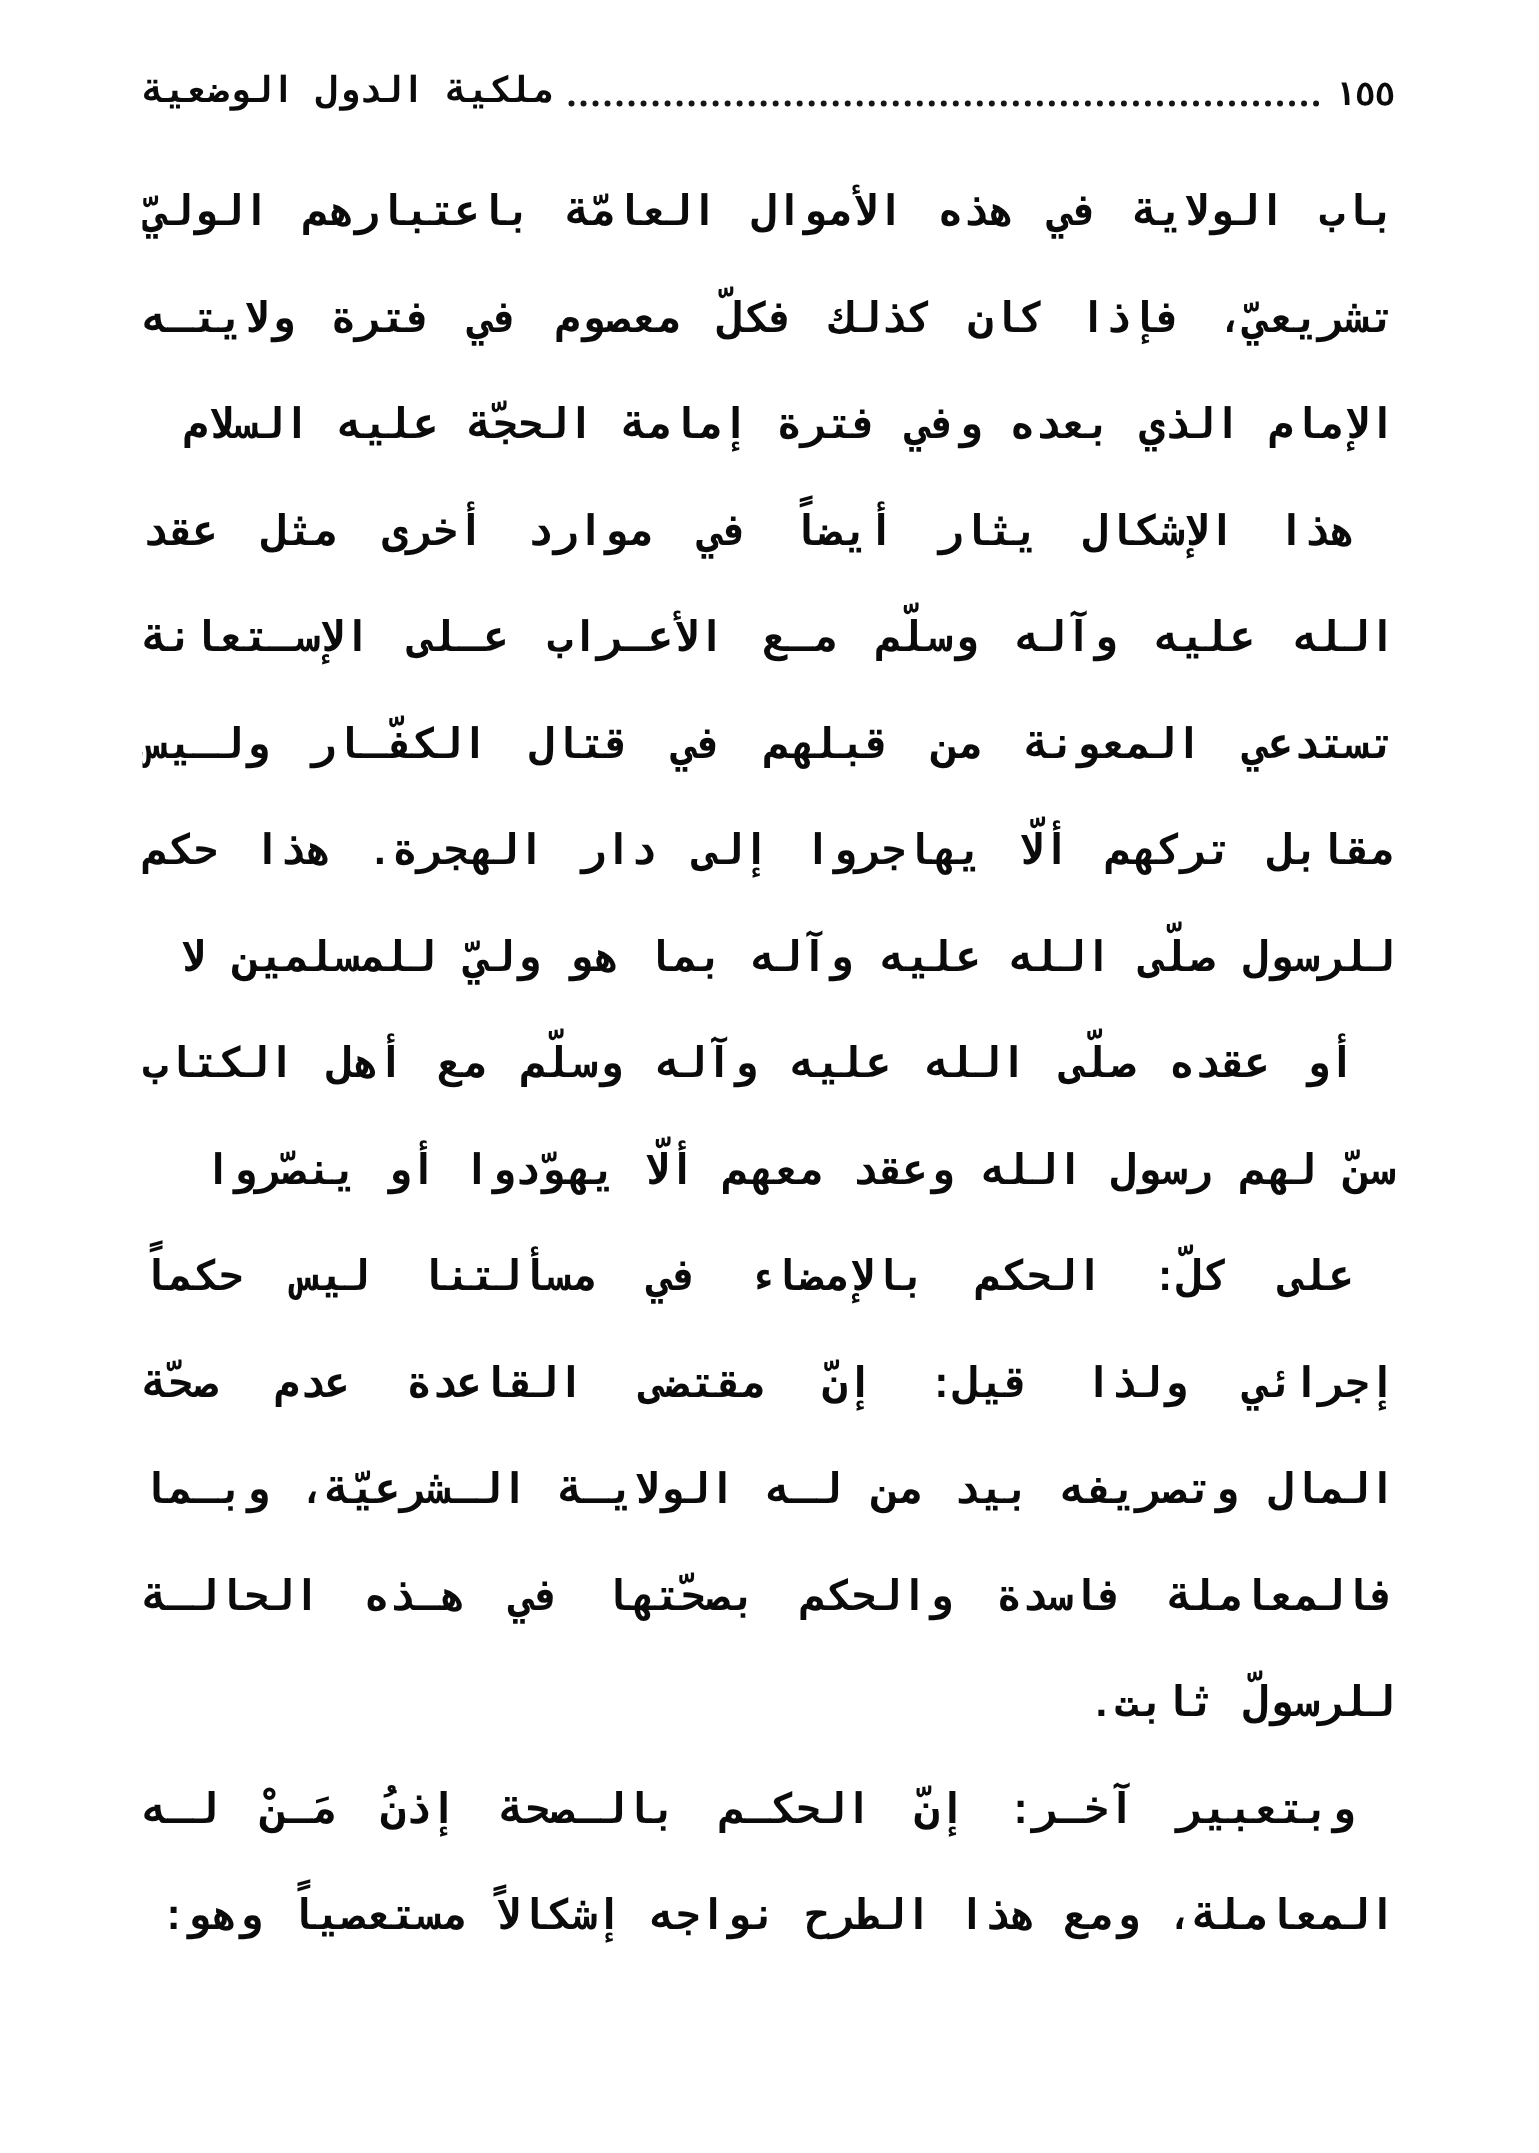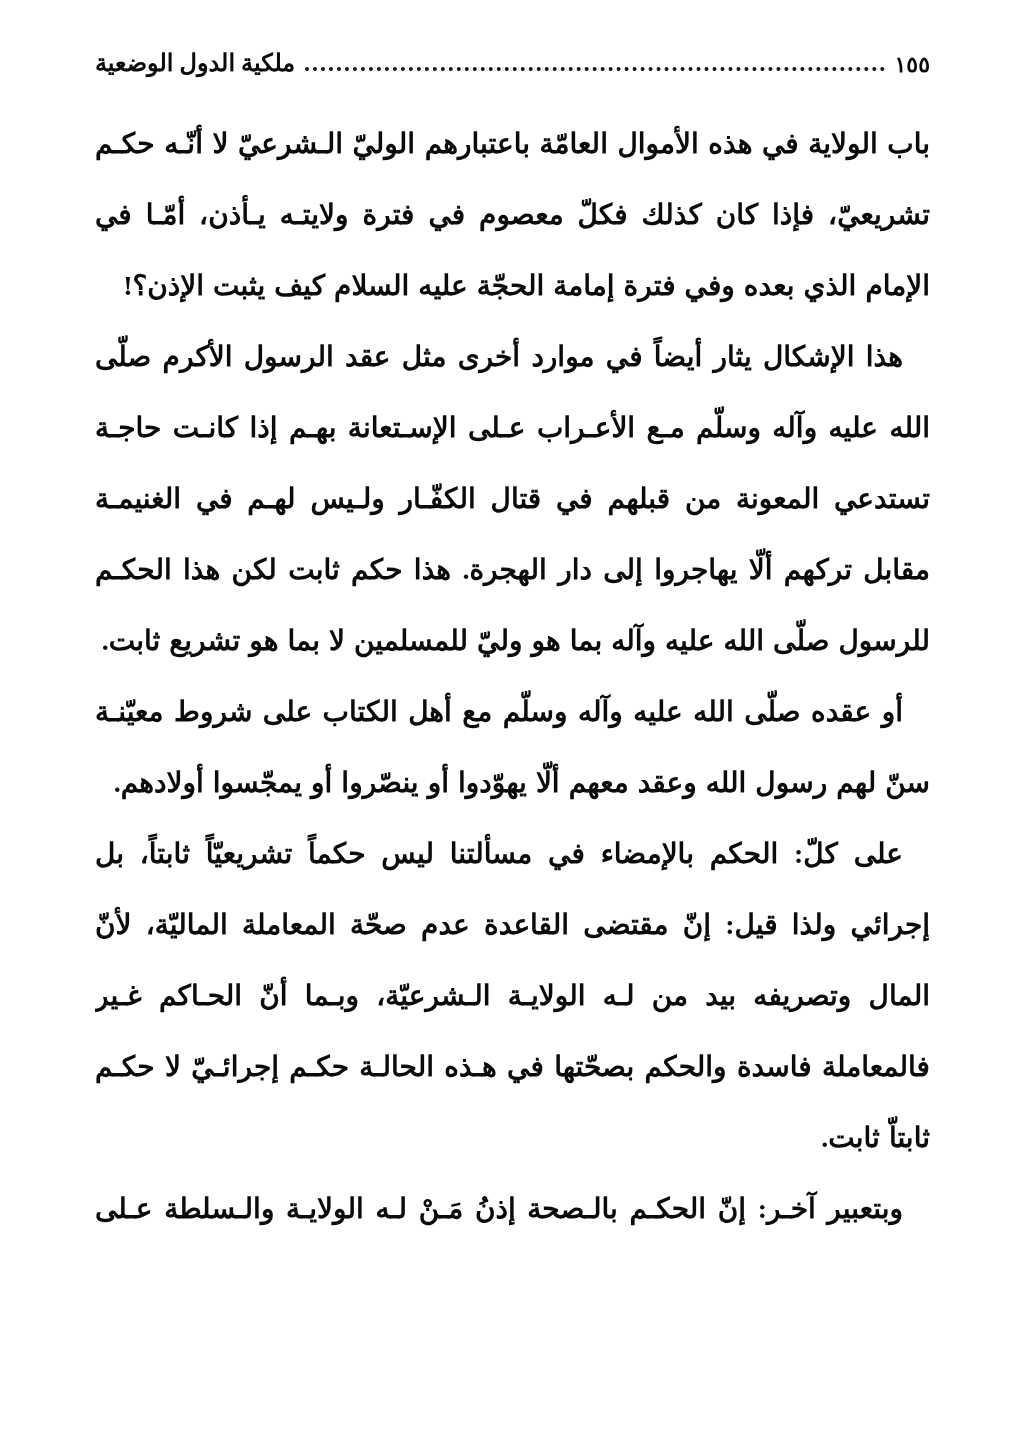--- a/index.html
+++ b/index.html
@@ -7,21 +7,21 @@
     padding: 0;
     background: #e8e8e8;
   }
   .page {
     position: relative;
     width: 1026px;
     height: 1435px;
     margin: 0 auto;
     background: #ffffff;
     color: #0b0b0b;
-    font-family: Liberation Serif, serif;
+    font-family: Liberation Mono, monospace;
     box-sizing: border-box;
     padding: 34px 96px 0 95px;
     overflow: hidden;
   }
   
   .header {
     display: flex;
     align-items: flex-end;
     height: 44px;
     font-weight: 700;
@@ -94,21 +94,22 @@
     <div>
       <div class="tline pstart">أو عقده صلّى الله عليه وآله وسلّم مع أهل الكتاب على شروط معيّنـة إذ</div>
       <div class="tline pend">سنّ لهم رسول الله وعقد معهم ألّا يهوّدوا أو ينصّروا أو يمجّسوا أولادهم.</div>
     </div>
 
     <div>
       <div class="tline pstart">على كلّ: الحكم بالإمضاء في مسألتنا ليس حكماً تشريعيّاً ثابتاً، بل حكـم</div>
       <div class="tline">إجرائي ولذا قيل: إنّ مقتضى القاعدة عدم صحّة المعاملة الماليّة، لأنّ جبايـة</div>
       <div class="tline">المال وتصريفه بيد من لـه الولايـة الـشرعيّة، وبـما أنّ الحـاكم غـير شرعـيّ</div>
       <div class="tline">فالمعاملة فاسدة والحكم بصحّتها في هـذه الحالـة حكـم إجرائـيّ لا حكـم</div>
-      <div class="tline pend">ثابتاّ ثابت.</div>
+      <div class="tline pend">للرسولّ ثابت.</div>
     </div>
 
     <div>
       <div class="tline pstart">وبتعبير آخـر: إنّ الحكـم بالـصحة إذنُ مَـنْ لـه الولايـة والـسلطة عـلى</div>
+      <div class="tline pend">المعاملة، ومع هذا الطرح نواجه إشكالاً مستعصياً وهو:</div>
     </div>
 
   </div>
 </div>
 
 </body></html>

